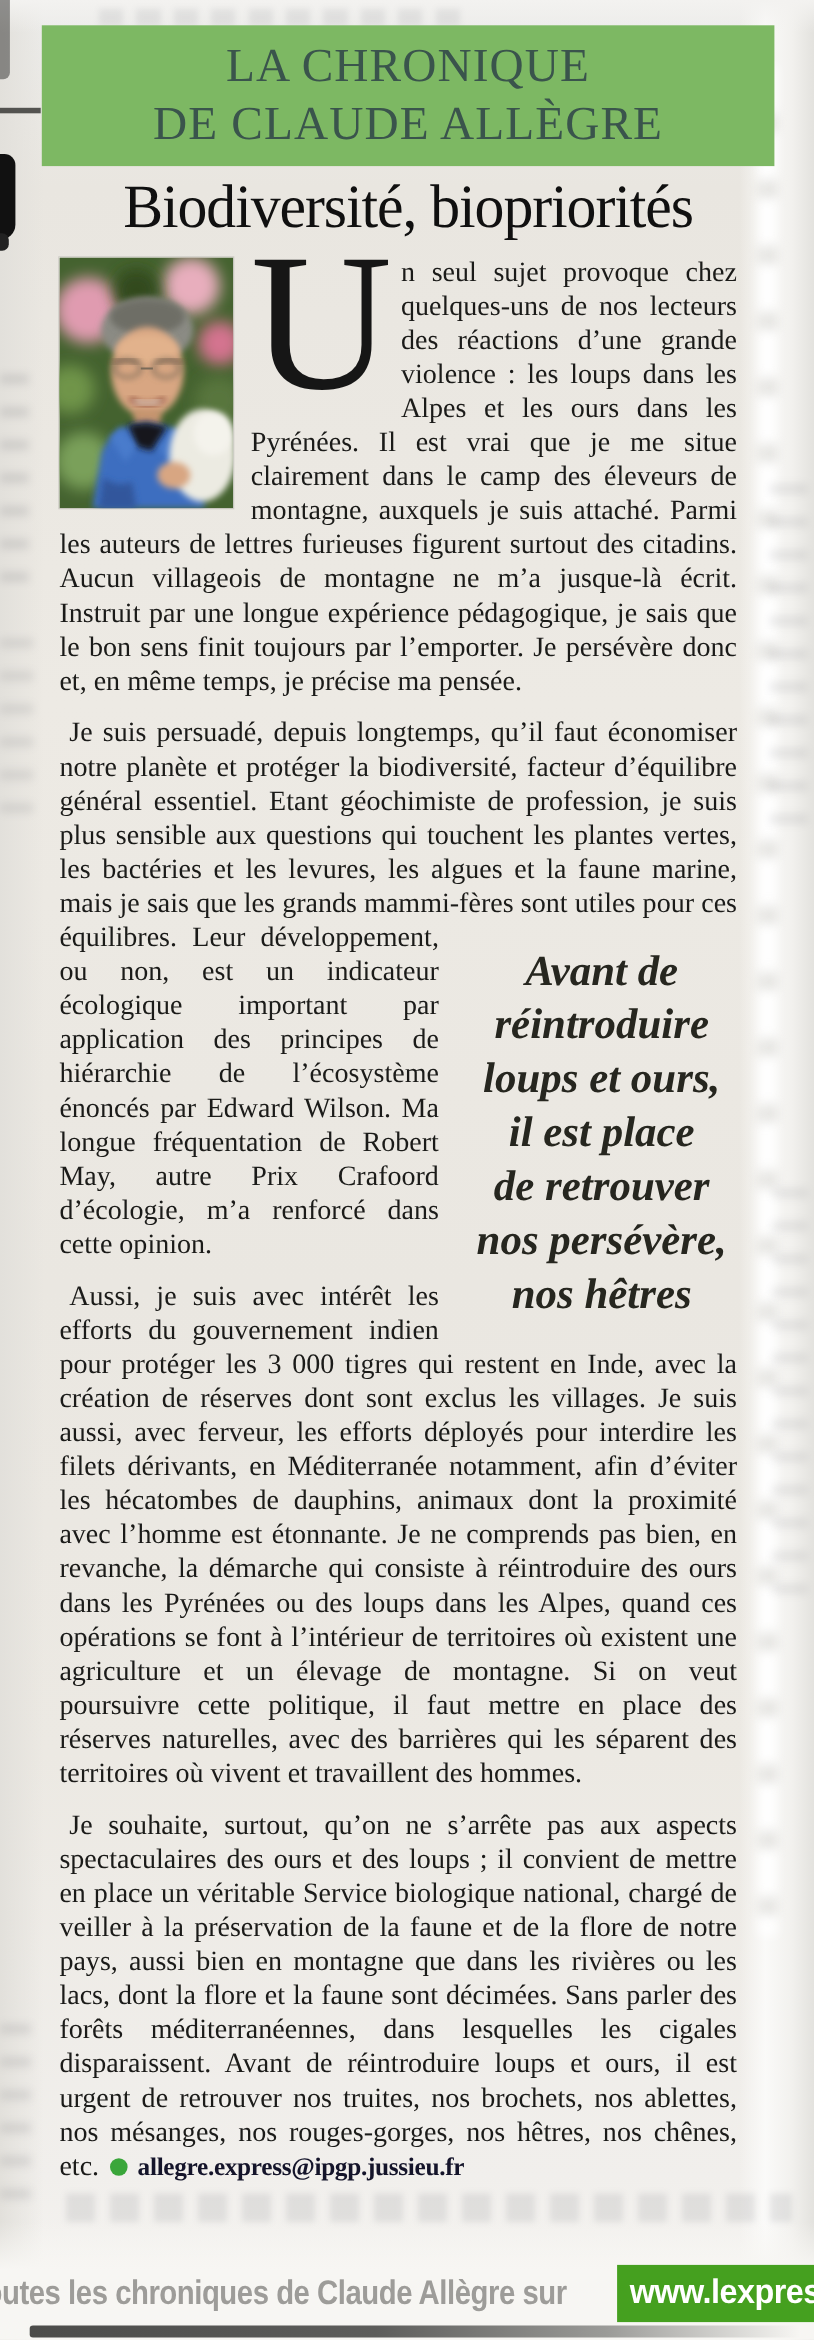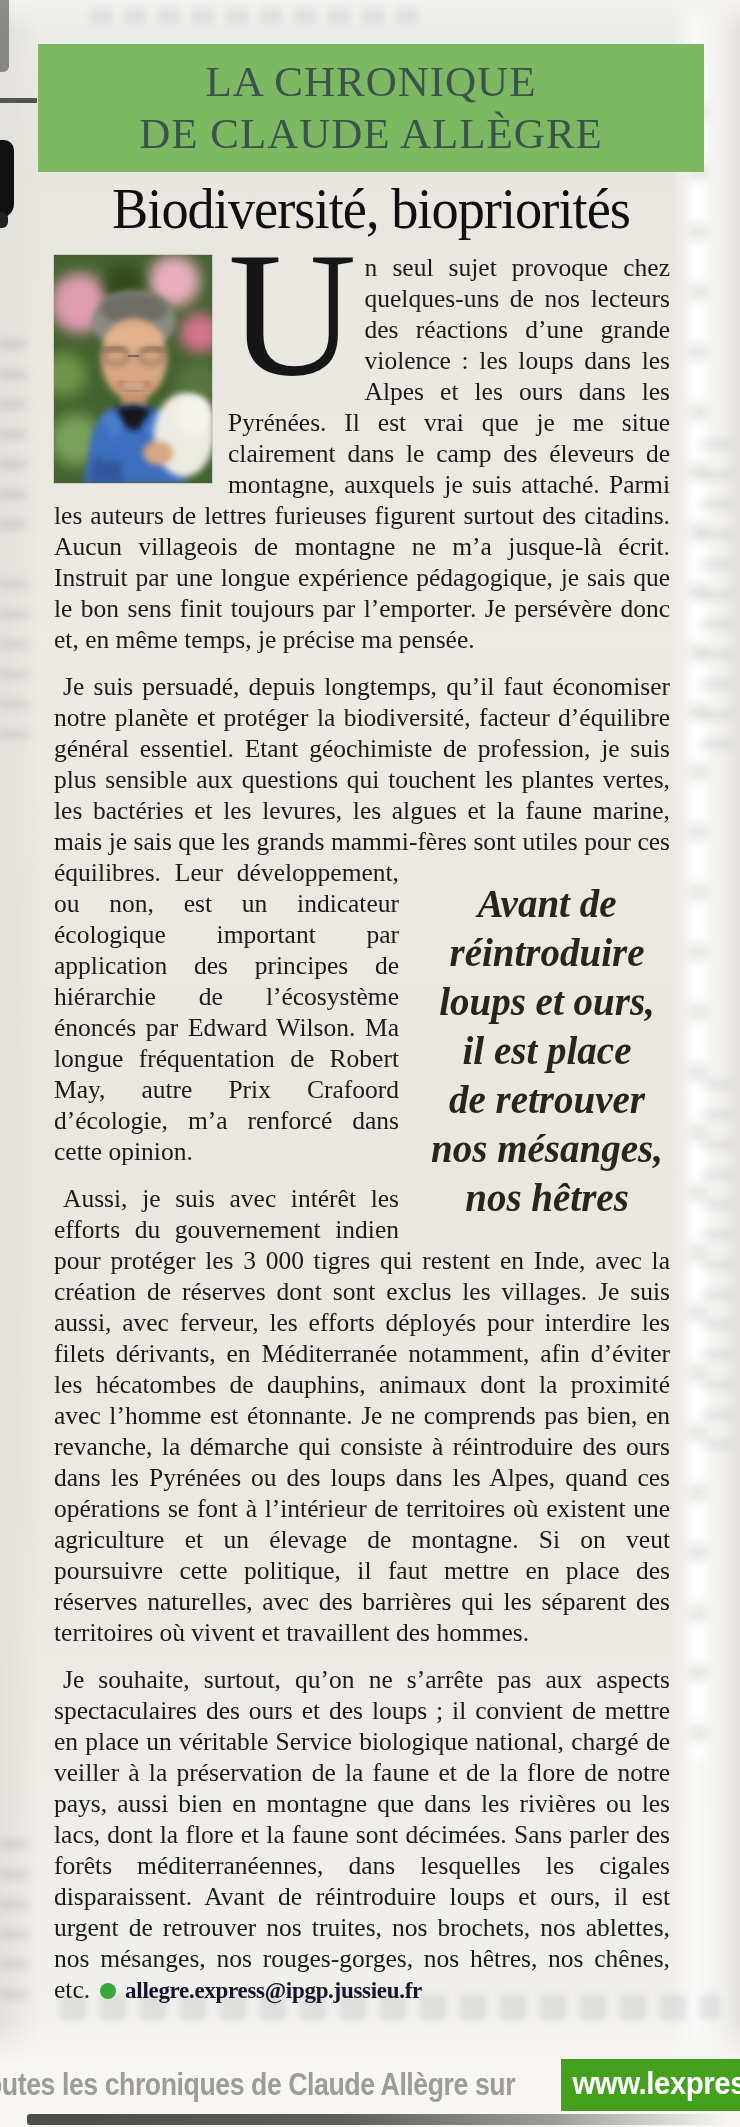--- a/index.html
+++ b/index.html
@@ -34,21 +34,21 @@
   .sm3{left:700px;top:440px;width:34px;height:320px;opacity:.16;}
   .sm4{left:702px;top:1080px;width:32px;height:380px;opacity:.15;}
   .sm5{left:0;top:1840px;width:28px;height:160px;opacity:.2;}
   .ghost-line{position:absolute;left:60px;top:1994px;width:660px;height:26px;filter:blur(3px);opacity:.28;
     background:repeating-linear-gradient(90deg,rgba(120,122,130,.55) 0 26px,rgba(0,0,0,0) 26px 40px);}
   .ghost-top{position:absolute;left:90px;top:8px;width:330px;height:16px;filter:blur(3px);opacity:.2;
     background:repeating-linear-gradient(90deg,rgba(110,112,120,.6) 0 22px,rgba(0,0,0,0) 22px 34px);}
 
   .content{position:absolute;left:38px;top:0;width:666px;}
 
-  .kicker-banner{margin-top:44px;height:128px;background:var(--banner-green,#7db863);
+  .kicker-banner{margin-top:23px;height:128px;background:var(--banner-green,#7db863);
     display:flex;flex-direction:column;justify-content:center;align-items:center;}
   .kicker-banner div{font-size:43px;line-height:52px;letter-spacing:1px;color:var(--kicker-text,#3a544c);}
 
   .title{margin:8px 0 0 0;font-weight:normal;font-size:56px;line-height:58px;letter-spacing:-1px;
     text-align:center;color:#101010;transform:scaleX(.97);transform-origin:center;}
 
   .article{margin-top:14px;padding:0 34px 0 16px;font-size:25.5px;line-height:31px;color:#1b1b19;
     text-align:justify;hyphens:auto;-webkit-hyphens:auto;}
   .article p{margin:0;}
   .article p+p{margin-top:16px;}
@@ -151,21 +151,21 @@
               <path d="M40 200 L36 228 L70 228 L66 204 Q54 210 40 200" fill="#33579c" filter="url(#b2)"></path>
             </svg>
           </span><span class="dropcap">U</span><span>n seul sujet provoque chez quelques-uns de nos lecteurs des réactions d’une grande violence : les loups dans les Alpes et les ours dans les Pyrénées. Il est vrai que je me situe clairement dans le camp des éleveurs de montagne, auxquels je suis attaché. Parmi les auteurs de lettres furieuses figurent surtout des citadins. Aucun villageois de montagne ne m’a jusque-là écrit. Instruit par une longue expérience pédagogique, je sais que le bon sens finit toujours par l’emporter. Je persévère donc et, en même temps, je précise ma pensée.</span></p>
 
       <p class="p2"><span>Je suis persuadé, depuis longtemps, qu’il faut économiser notre planète et protéger la biodiversité, facteur d’équilibre général essentiel. Etant géochimiste de profession, je suis plus sensible aux questions qui touchent les plantes vertes, les bactéries et les levures, les algues et la faune marine, mais je sais que les grands mammi-</span><span class="pullquote">
             <span class="pq-line">Avant de</span>
             <span class="pq-line">réintroduire</span>
             <span class="pq-line">loups et ours,</span>
             <span class="pq-line">il est place</span>
             <span class="pq-line">de retrouver</span>
-            <span class="pq-line">nos mésanges,</span>
+            <span class="pq-line">nos persévère,</span>
             <span class="pq-line">nos hêtres</span>
           </span><span>fères sont utiles pour ces équilibres. Leur développement, ou non, est un indicateur écologique important par application des principes de hiérarchie de l’écosystème énoncés par Edward Wilson. Ma longue fréquentation de Robert May, autre Prix Crafoord d’écologie, m’a renforcé dans cette opinion.</span></p>
 
       <p class="p3">Aussi, je suis avec intérêt les efforts du gouvernement indien pour protéger les 3 000 tigres qui restent en Inde, avec la création de réserves dont sont exclus les villages. Je suis aussi, avec ferveur, les efforts déployés pour interdire les filets dérivants, en Méditerranée notamment, afin d’éviter les hécatombes de dauphins, animaux dont la proximité avec l’homme est étonnante. Je ne comprends pas bien, en revanche, la démarche qui consiste à réintroduire des ours dans les Pyrénées ou des loups dans les Alpes, quand ces opérations se font à l’intérieur de territoires où existent une agriculture et un élevage de montagne. Si on veut poursuivre cette politique, il faut mettre en place des réserves naturelles, avec des barrières qui les séparent des territoires où vivent et travaillent des hommes.</p>
 
       <p class="p4"><span>Je souhaite, surtout, qu’on ne s’arrête pas aux aspects spectaculaires des ours et des loups ; il convient de mettre en place un véritable Service biologique national, chargé de veiller à la préservation de la faune et de la flore de notre pays, aussi bien en montagne que dans les rivières ou les lacs, dont la flore et la faune sont décimées. Sans parler des forêts méditerranéennes, dans lesquelles les cigales disparaissent. Avant de réintroduire loups et ours, il est urgent de retrouver nos truites, nos brochets, nos ablettes, nos mésanges, nos rouges-gorges, nos hêtres, nos chênes, etc.</span><span class="bullet"></span><span class="email">allegre.express@ipgp.jussieu.fr</span></p>
 
     </div>
   </div>
 

